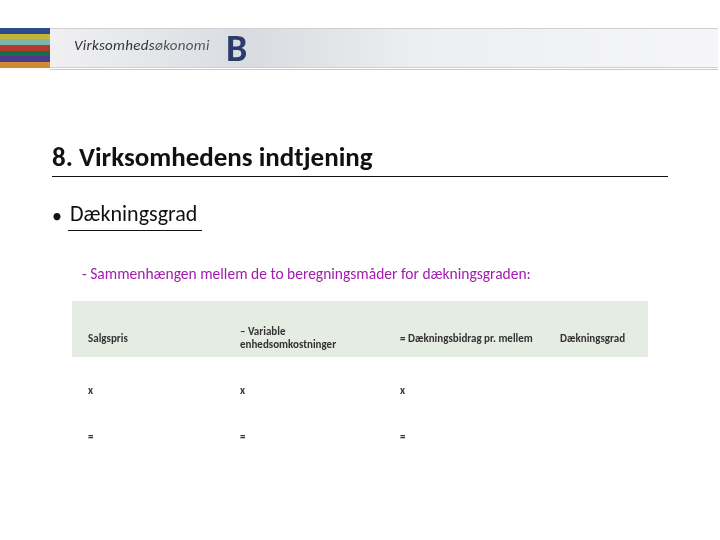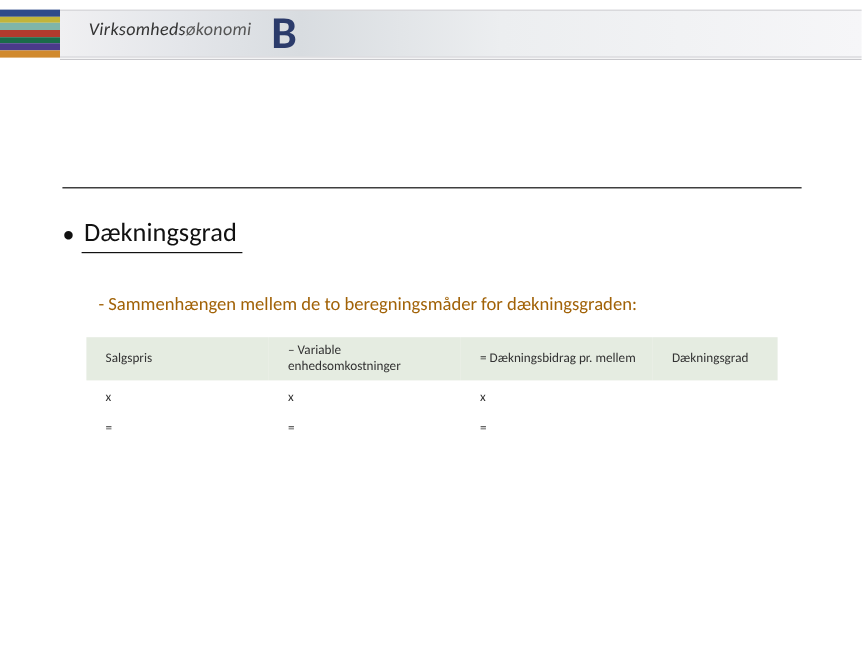--- a/index.html
+++ b/index.html
@@ -1,18 +1,18 @@
 <!DOCTYPE html>
 <html><head>
 <meta charset="utf-8">
 <style>
   * { margin: 0; padding: 0; box-sizing: border-box; }
   html, body { width: 720px; height: 540px; font-family: Calibri, Arial, sans-serif; background: #fff; overflow: hidden; }
   
-  .slide { width: 720px; height: 507px; position: relative; }
+  .slide { width: 720px; height: 507px; position: relative; margin-top: 20px; }
   
   .header-banner { position: absolute; top: 4px; left: 0; width: 720px; height: 48px; }
   .stripe-block { position: absolute; left: 0; top: 4px; width: 50px; height: 40px; }
   .stripe { height: 5.7px; width: 100%; }
   .s1 { background: #2e4a8a; }
   .s2 { background: #c1b43a; }
   .s3 { background: #7fb5a8; }
   .s4 { background: #b13a2e; }
   .s5 { background: #1a6b4a; }
   .s6 { background: #4a3a8a; }
@@ -25,24 +25,24 @@
   
   .underline { position: absolute; top: 49px; left: 50px; width: 668px; height: 1px; background: #c8c8cc; }
   
   .title { position: absolute; left: 52px; top: 120px; font-size: 27px; font-weight: 700; color: #111; }
   .title-under { position: absolute; left: 52px; top: 156px; width: 616px; height: 1px; background: #111; }
   
   .bullet-row { position: absolute; left: 52px; top: 180px; font-size: 22px; color: #111; }
   .bullet-dot { display: inline-block; vertical-align: middle; margin-right: 8px; font-size: 20px; line-height: 1; }
   .bullet-under { position: absolute; left: 68px; top: 210px; width: 134px; height: 1px; background: #111; }
   
-  .subtext { position: absolute; left: 82px; top: 244px; font-size: 15.5px; color: #a16207; }
+  .subtext { position: absolute; left: 82px; top: 244px; font-size: 15.5px; color: #a21caf; }
   
   .tbl { position: absolute; left: 72px; top: 278px; width: 576px; border-collapse: separate; border-spacing: 0 3px; font-size: 11px; color: #333; }
-  .tbl td { padding: 4px 10px 6px 16px; vertical-align: middle; }
+  .tbl td { padding: 24px 10px 6px 16px; vertical-align: middle; font-weight: bold; }
   .tbl tr.g td { background: #e5ece1; }
   .tbl tr.w td { background: #fff; }
   .c1 { width: 152px; }
   .c2 { width: 160px; }
   .c3 { width: 160px; }
   .c4 { width: 104px; text-align: left; }
   
   .footer-logo { position: absolute; right: 36px; bottom: 20px; font-size: 15px; font-weight: 700; letter-spacing: 1px; color: #333; }
   .footer-logo .chevron { display: inline-flex; align-items: center; justify-content: center; width: 16px; height: 16px; background: #c62828; color: #fff; font-size: 12px; margin-left: 3px; vertical-align: -2px; }
 </style>
@@ -62,20 +62,21 @@
         <div class="stripe s7"></div>
     </div>
     <div class="banner-bg"></div>
     <div class="banner-text">
       <span class="dark">Virksomheds</span><span>økonomi</span>
     </div>
     <div class="banner-b">B</div>
   </div>
   <div class="underline"></div>
 
+  <div class="title">8. Virksomhedens indtjening</div>
   <div class="title-under"></div>
 
   <div class="bullet-row">
     <span class="bullet-dot">•</span><span>Dækningsgrad</span>
   </div>
   <div class="bullet-under"></div>
 
   <div class="subtext">- Sammenhængen mellem de to beregningsmåder for dækningsgraden:</div>
 
   <table class="tbl">

